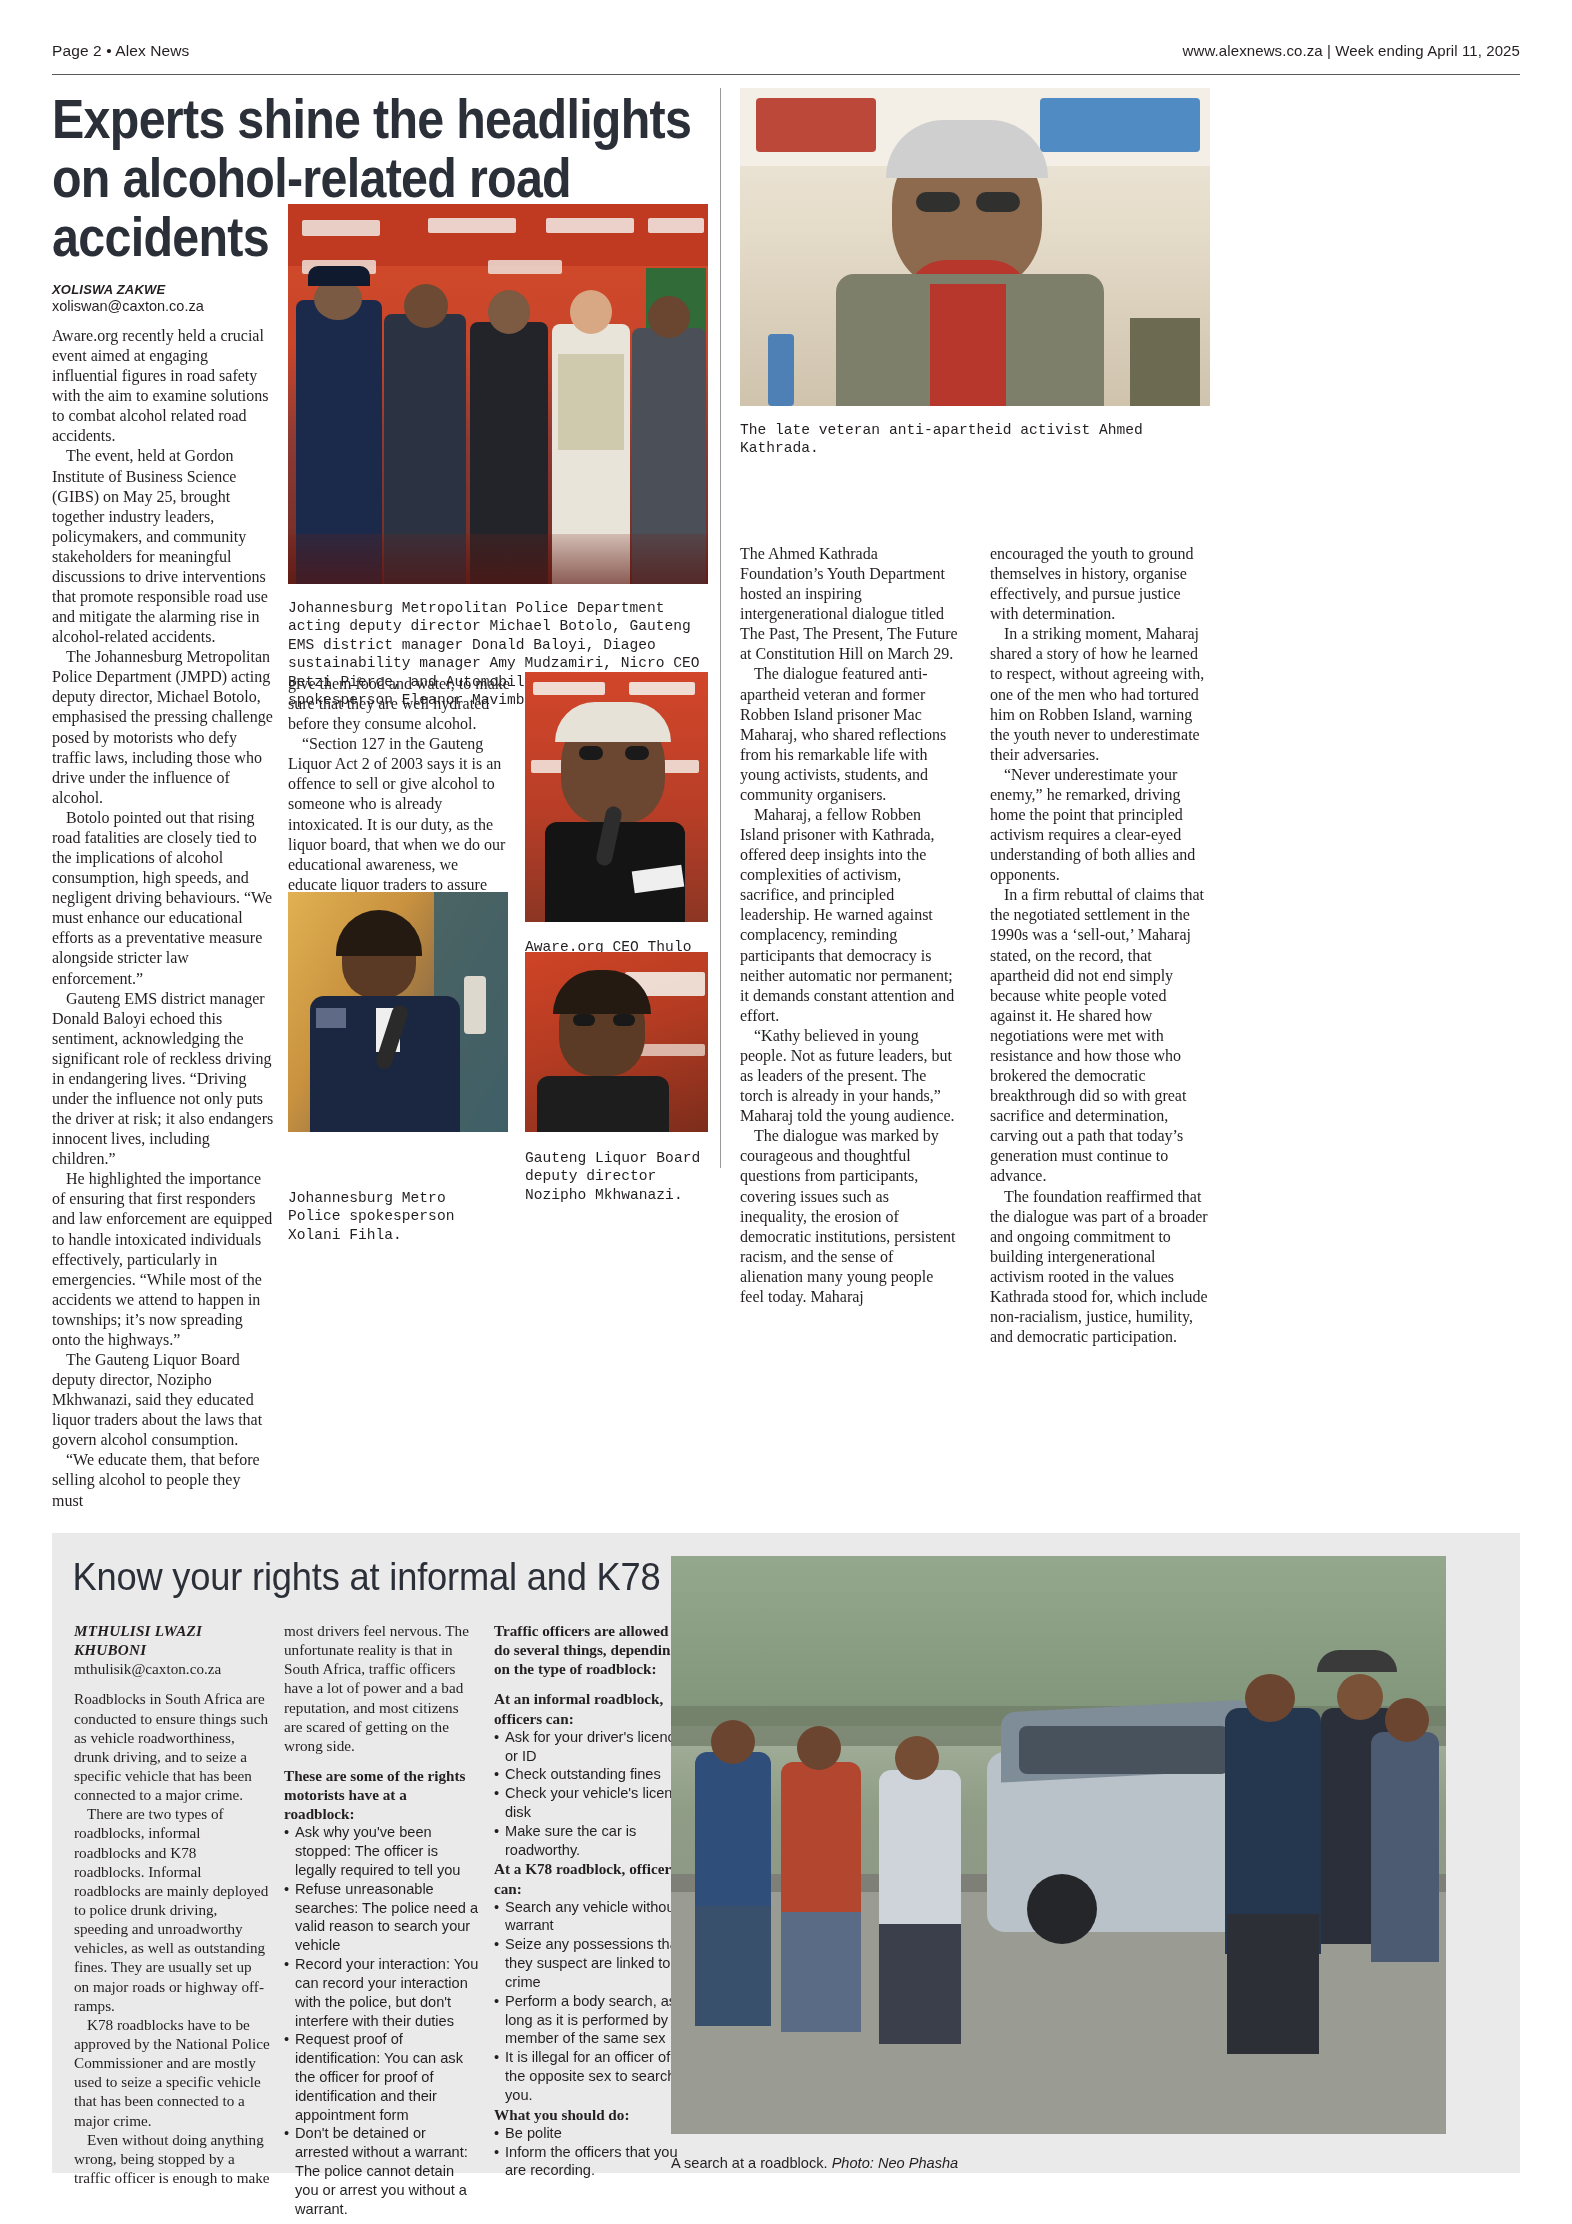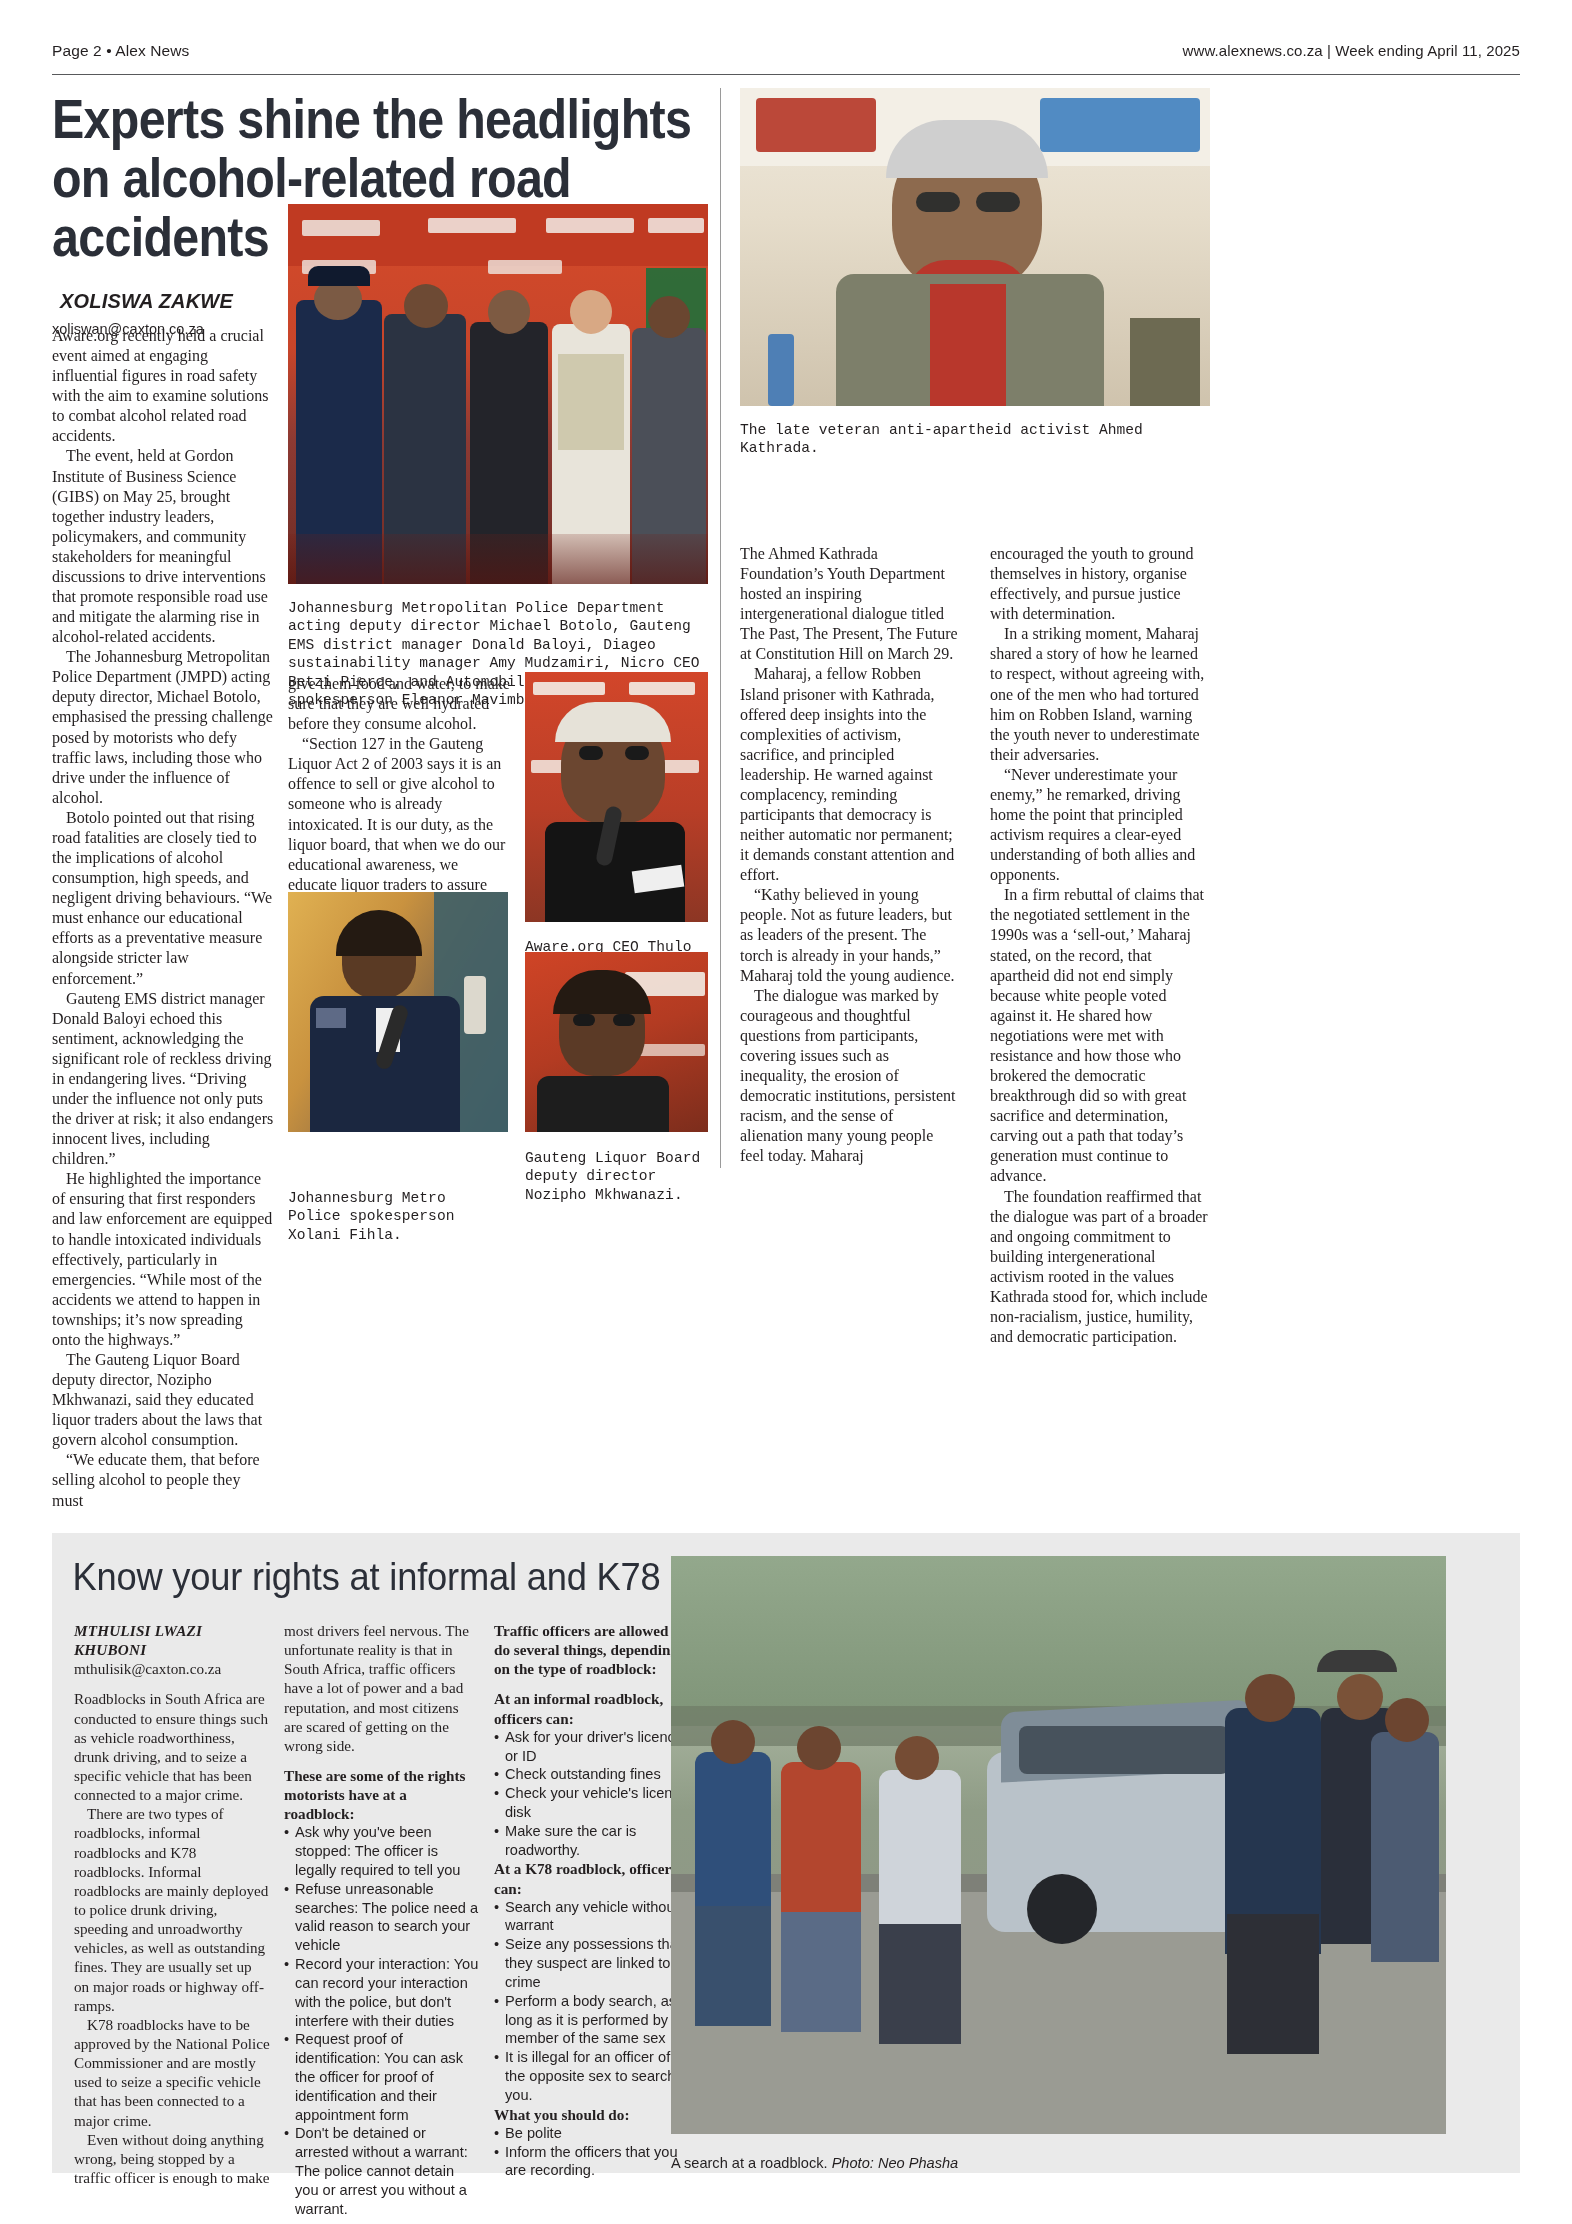--- a/index.html
+++ b/index.html
@@ -60,24 +60,24 @@
     transform: scaleX(0.88);
     transform-origin: left top;
     width: 112%;
     margin: 0 0 14px 0;
   }
 
   .byline-name {
     font-family: "Liberation Sans", sans-serif;
     font-weight: 700;
     font-style: italic;
-    font-size: 20px;
+    font-size: 13px;
     letter-spacing: 0.2px;
     color: #231f20;
-    margin: 8px;
+    margin: 0;
   }
   .byline-mail {
     font-family: "Liberation Sans", sans-serif;
     font-size: 14.5px;
     color: #231f20;
     margin: 1px 0 0 0;
   }
 
   
   .col-text p {
@@ -314,20 +314,21 @@
       <div class="ph-layer" style="left:190px;top:196px;width:76px;height:122px;background:#b8372c;"></div>
       <div class="ph-layer" style="left:28px;top:246px;width:26px;height:72px;background:#4e7fb5;border-radius:4px;"></div>
       <div class="ph-layer" style="left:390px;top:230px;width:70px;height:88px;background:#6d6a52;"></div>
     </div>
 
     <p class="cap" style="position:absolute; left:688px; top:328px; width:470px;">The late veteran anti-apartheid activist Ahmed Kathrada.</p>
 
 
     <div class="col-text" style="position:absolute; left:688px; top:458px; width:218px;">
       <p>The Ahmed Kathrada Foundation’s Youth Department hosted an inspiring intergenerational dialogue titled The Past, The Present, The Future at Constitution Hill on March 29.</p>
+      <p>The dialogue featured anti-apartheid veteran and former Robben Island prisoner Mac Maharaj, who shared reflections from his remarkable life with young activists, students, and community organisers.</p>
       <p>Maharaj, a fellow Robben Island prisoner with Kathrada, offered deep insights into the complexities of activism, sacrifice, and principled leadership. He warned against complacency, reminding participants that democracy is neither automatic nor permanent; it demands constant attention and effort.</p>
       <p>“Kathy believed in young people. Not as future leaders, but as leaders of the present. The torch is already in your hands,” Maharaj told the young audience.</p>
       <p>The dialogue was marked by courageous and thoughtful questions from participants, covering issues such as inequality, the erosion of democratic institutions, persistent racism, and the sense of alienation many young people feel today. Maharaj</p>
     </div>
 
     <div class="col-text" style="position:absolute; left:938px; top:458px; width:220px;">
       <p>encouraged the youth to ground themselves in history, organise effectively, and pursue justice with determination.</p>
       <p>In a striking moment, Maharaj shared a story of how he learned to respect, without agreeing with, one of the men who had tortured him on Robben Island, warning the youth never to underestimate their adversaries.</p>
       <p>“Never underestimate your enemy,” he remarked, driving home the point that principled activism requires a clear-eyed understanding of both allies and opponents.</p>
       <p>In a firm rebuttal of claims that the negotiated settlement in the 1990s was a ‘sell-out,’ Maharaj stated, on the record, that apartheid did not end simply because white people voted against it. He shared how negotiations were met with resistance and how those who brokered the democratic breakthrough did so with great sacrifice and determination, carving out a path that today’s generation must continue to advance.</p>

